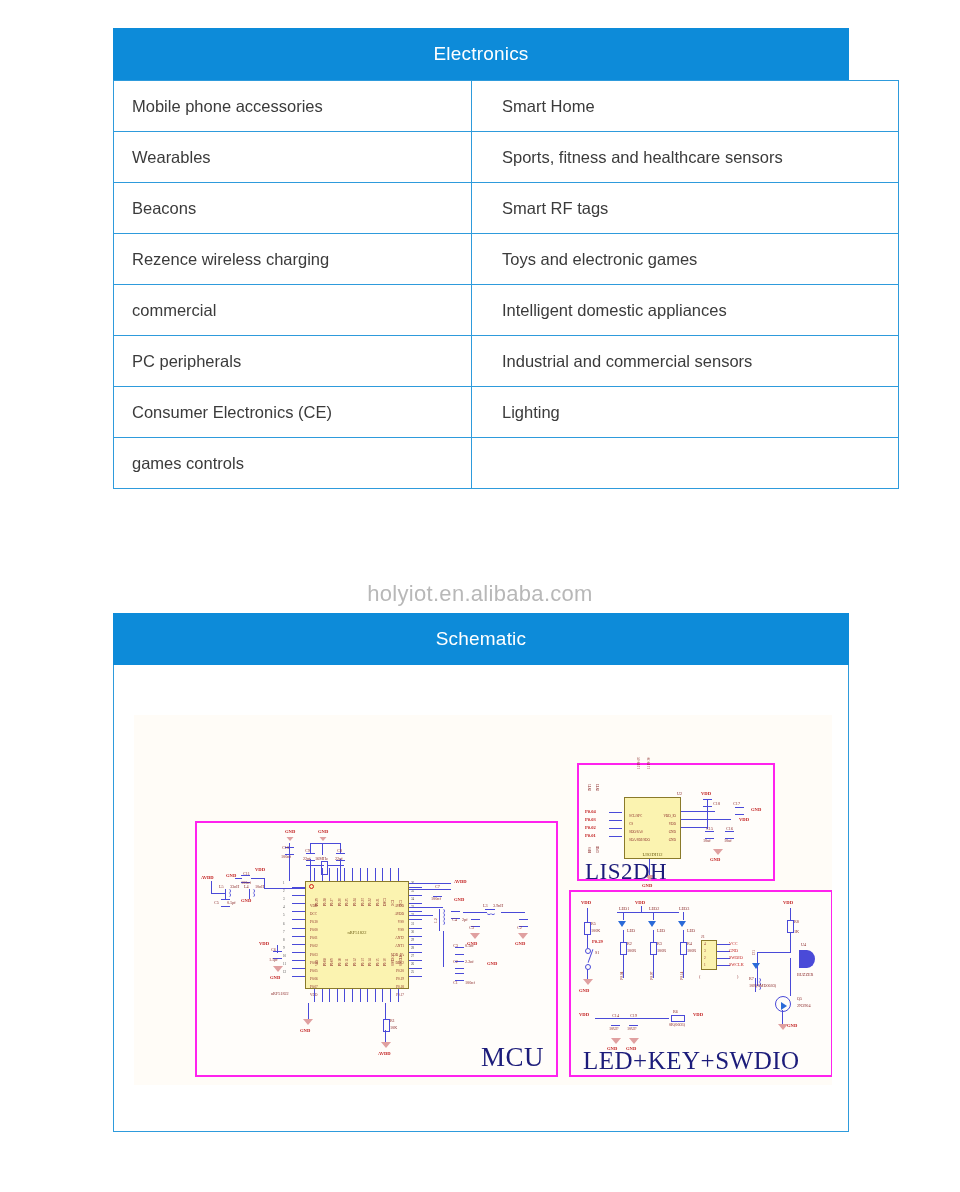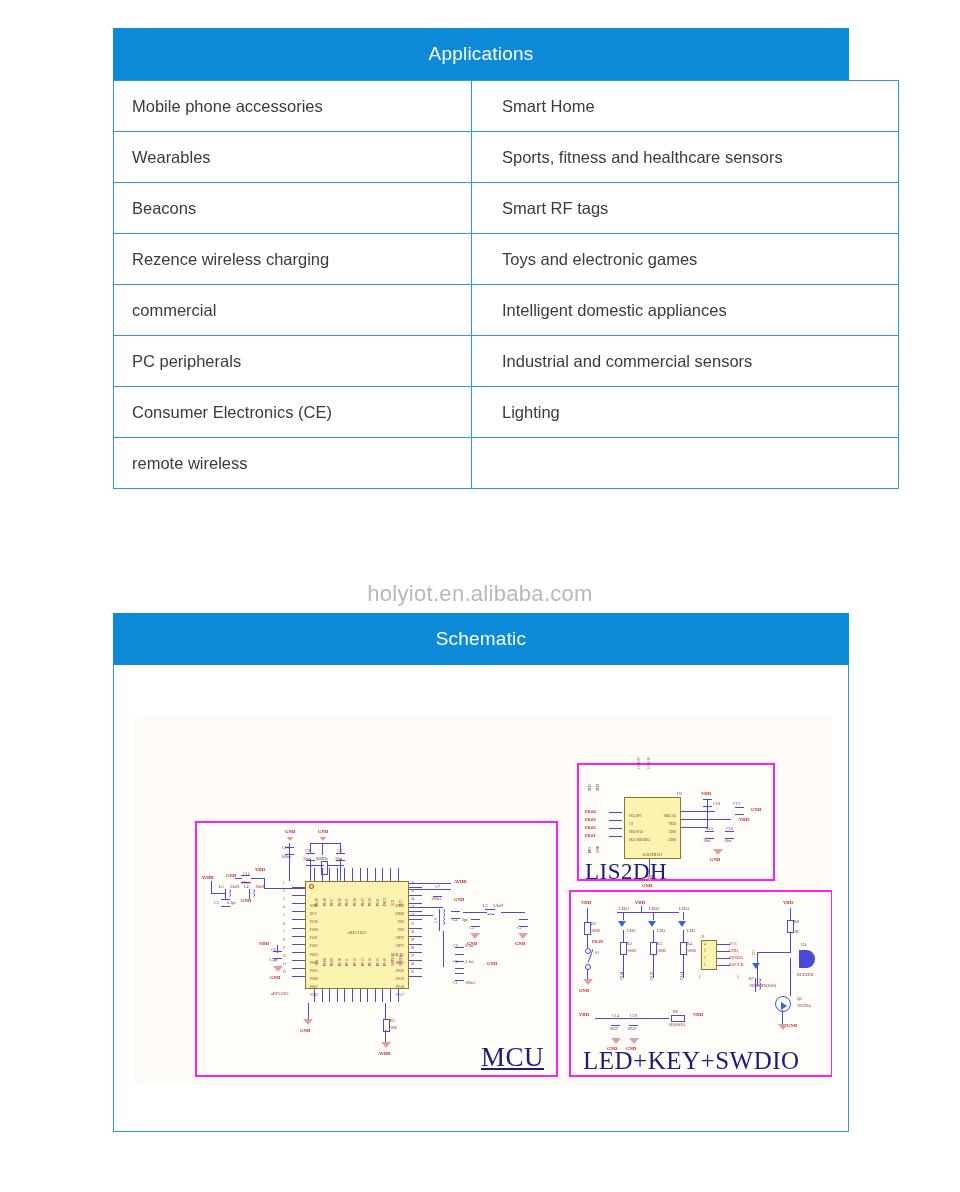--- a/index.html
+++ b/index.html
@@ -97,21 +97,21 @@
   #blk-led   { left: 435px; top: 175px; width: 264px; height: 187px; }
 
   .blk-label {
     position: absolute;
     font-family: "Liberation Serif", serif;
     color: #1c1c7a;
     font-weight: 400;
     letter-spacing: .5px;
     white-space: nowrap;
   }
-  #lbl-mcu { right: 12px; bottom: 2px;  font-size: 27px; text-decoration: underline; }
+  #lbl-mcu { right: 12px; bottom: 2px;  font-size: 27px; }
   #lbl-lis { left: 6px;   bottom: -6px; font-size: 23px; }
   #lbl-led { left: 12px;  bottom: 0px;  font-size: 25px; }
 
   
   .chip {
     position: absolute;
     background: #fbf3b0;
     border: 1px solid #8a7a2a;
     box-sizing: border-box;
   }
@@ -214,21 +214,21 @@
     display: block;
     height: 4px;
     border-right: 1px solid #4a4ad8;
     border-radius: 0 50% 50% 0;
   }
 </style>
 </head>
 <body>
 
 <div class="app-table-wrap">
-  <div class="table-header">Applications</div>
+  <div class="table-header">Electronics</div>
   <table class="apps">
     <tbody id="apps-body">
         <tr>
           <td class="col-a">Mobile phone accessories</td>
           <td class="col-b">Smart Home</td>
         </tr>
         <tr>
           <td class="col-a">Wearables</td>
           <td class="col-b">Sports, fitness and healthcare sensors</td>
         </tr>
@@ -246,21 +246,21 @@
         </tr>
         <tr>
           <td class="col-a">PC peripherals</td>
           <td class="col-b">Industrial and commercial sensors</td>
         </tr>
         <tr>
           <td class="col-a">Consumer Electronics (CE)</td>
           <td class="col-b">Lighting</td>
         </tr>
         <tr>
-          <td class="col-a">remote wireless</td>
+          <td class="col-a">games controls</td>
           <td class="col-b"></td>
         </tr>
       </tbody>
   </table>
 </div>
 
 <div class="watermark">holyiot.en.alibaba.com</div>
 
 <div class="schem-wrap">
   <div class="table-header">Schematic</div>

